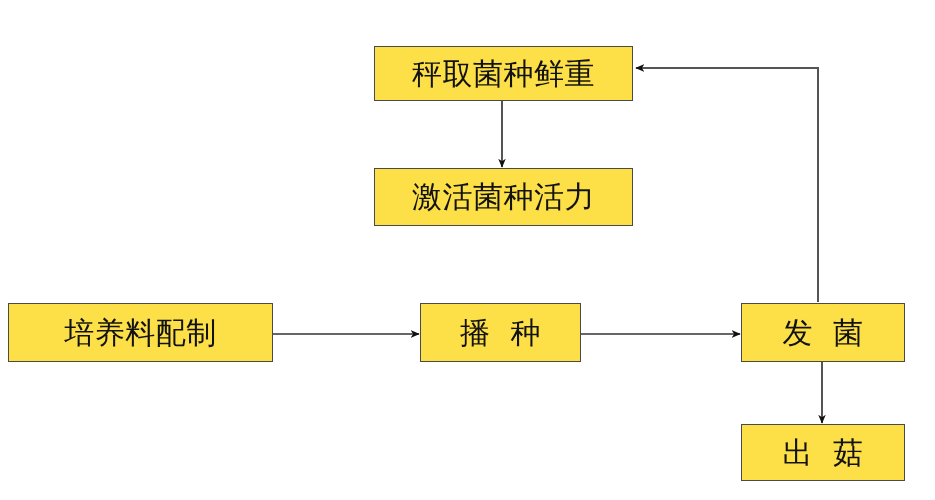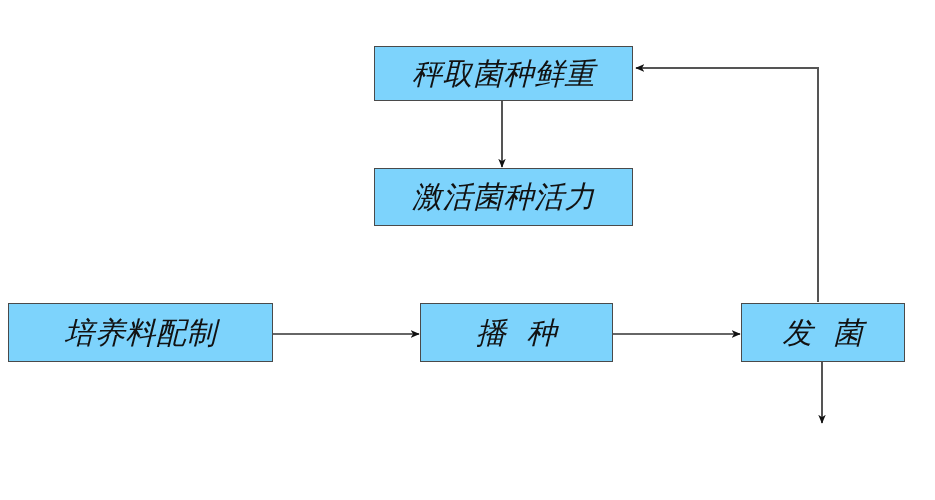--- a/index.html
+++ b/index.html
@@ -22,41 +22,40 @@
     position: absolute;
     left: 0;
     top: 0;
     width: 935px;
     height: 500px;
     pointer-events: none;
   }
   .node {
     position: absolute;
     box-sizing: border-box;
-    background: #7dd3fc;
+    background: #fde047;
     border: 1.6px solid #4a4a4a;
     display: flex;
     align-items: center;
     justify-content: center;
     z-index: 2;
-    font-style: italic;
   }
   .node-label {
     font-family: "DejaVu Serif", "Liberation Serif", serif;
     font-size: 30px;
     line-height: 1;
     color: #121212;
     white-space: pre;
     letter-spacing: 0.5px;
   }
   
   #node-weigh      { left: 374px; top: 46px;  width: 259px; height: 55px; }
   #node-activate   { left: 374px; top: 168px; width: 259px; height: 58px; }
   #node-substrate  { left: 8px;   top: 303px; width: 265px; height: 59px; }
-  #node-sowing     { left: 420px; top: 303px; width: 193px; height: 59px; }
+  #node-sowing     { left: 420px; top: 303px; width: 161px; height: 59px; }
   #node-incubation { left: 741px; top: 303px; width: 164px; height: 59px; }
   #node-fruiting   { left: 741px; top: 424px; width: 164px; height: 57px; }
 </style>
 </head>
 <body>
 
 <div id="canvas">
 
   <svg id="edge-layer" viewBox="0 0 935 500" width="935" height="500" xmlns="http://www.w3.org/2000/svg">
     <defs>
@@ -89,14 +88,17 @@
   </div>
 
   <div class="node" id="node-sowing">
     <span class="node-label">播  种</span>
   </div>
 
   <div class="node" id="node-incubation">
     <span class="node-label">发  菌</span>
   </div>
 
+  <div class="node" id="node-fruiting">
+    <span class="node-label">出  菇</span>
+  </div>
 
 </div>
 
 </body></html>

